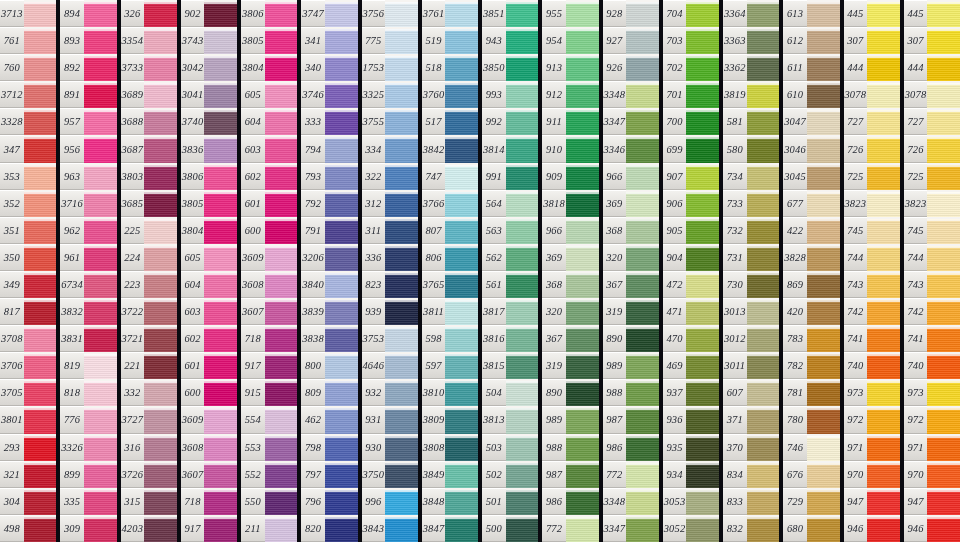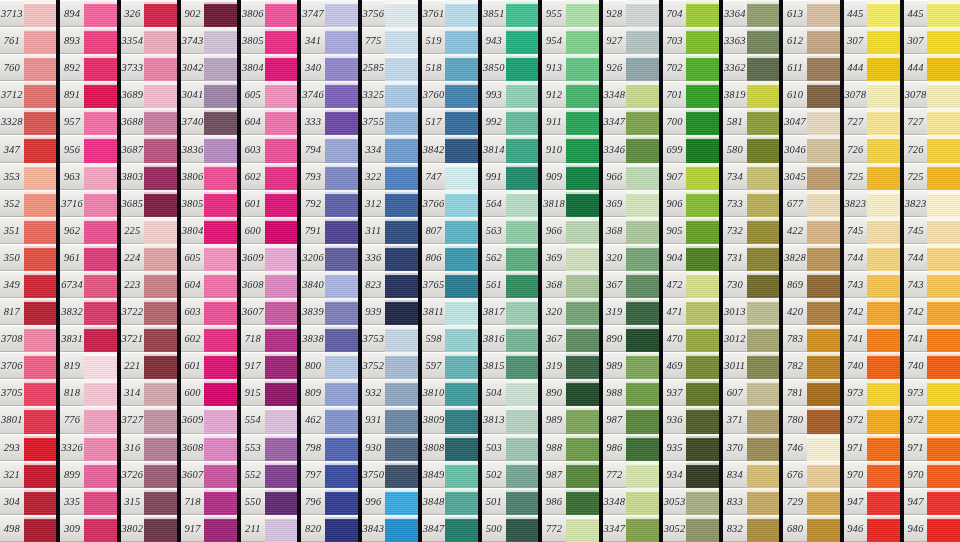--- a/index.html
+++ b/index.html
@@ -294,41 +294,41 @@
       </div>
       <div class="cell">
         <div class="cell-code">3721</div>
         <div class="cell-swatch" style="background-color: rgb(149, 64, 72);"></div>
       </div>
       <div class="cell">
         <div class="cell-code">221</div>
         <div class="cell-swatch" style="background-color: rgb(126, 42, 52);"></div>
       </div>
       <div class="cell">
-        <div class="cell-code">314</div>
+        <div class="cell-code">332</div>
         <div class="cell-swatch" style="background-color: rgb(211, 166, 174);"></div>
       </div>
       <div class="cell">
         <div class="cell-code">3727</div>
         <div class="cell-swatch" style="background-color: rgb(193, 145, 161);"></div>
       </div>
       <div class="cell">
         <div class="cell-code">316</div>
         <div class="cell-swatch" style="background-color: rgb(180, 122, 146);"></div>
       </div>
       <div class="cell">
         <div class="cell-code">3726</div>
         <div class="cell-swatch" style="background-color: rgb(155, 91, 116);"></div>
       </div>
       <div class="cell">
         <div class="cell-code">315</div>
         <div class="cell-swatch" style="background-color: rgb(125, 68, 89);"></div>
       </div>
       <div class="cell">
-        <div class="cell-code">3802</div>
+        <div class="cell-code">4203</div>
         <div class="cell-swatch" style="background-color: rgb(103, 51, 71);"></div>
       </div>
     </div>
     <div class="column">
       <div class="cell">
         <div class="cell-code">902</div>
         <div class="cell-swatch" style="background-color: rgb(108, 22, 49);"></div>
       </div>
       <div class="cell">
         <div class="cell-code">3743</div>
@@ -574,21 +574,21 @@
     <div class="column">
       <div class="cell">
         <div class="cell-code">3756</div>
         <div class="cell-swatch" style="background-color: rgb(223, 234, 240);"></div>
       </div>
       <div class="cell">
         <div class="cell-code">775</div>
         <div class="cell-swatch" style="background-color: rgb(203, 223, 238);"></div>
       </div>
       <div class="cell">
-        <div class="cell-code">2585</div>
+        <div class="cell-code">1753</div>
         <div class="cell-swatch" style="background-color: rgb(194, 217, 236);"></div>
       </div>
       <div class="cell">
         <div class="cell-code">3325</div>
         <div class="cell-swatch" style="background-color: rgb(169, 201, 230);"></div>
       </div>
       <div class="cell">
         <div class="cell-code">3755</div>
         <div class="cell-swatch" style="background-color: rgb(138, 178, 218);"></div>
       </div>
@@ -618,21 +618,21 @@
       </div>
       <div class="cell">
         <div class="cell-code">939</div>
         <div class="cell-swatch" style="background-color: rgb(27, 35, 66);"></div>
       </div>
       <div class="cell">
         <div class="cell-code">3753</div>
         <div class="cell-swatch" style="background-color: rgb(196, 213, 228);"></div>
       </div>
       <div class="cell">
-        <div class="cell-code">3752</div>
+        <div class="cell-code">4646</div>
         <div class="cell-swatch" style="background-color: rgb(165, 187, 210);"></div>
       </div>
       <div class="cell">
         <div class="cell-code">932</div>
         <div class="cell-swatch" style="background-color: rgb(141, 167, 191);"></div>
       </div>
       <div class="cell">
         <div class="cell-code">931</div>
         <div class="cell-swatch" style="background-color: rgb(106, 134, 163);"></div>
       </div>

